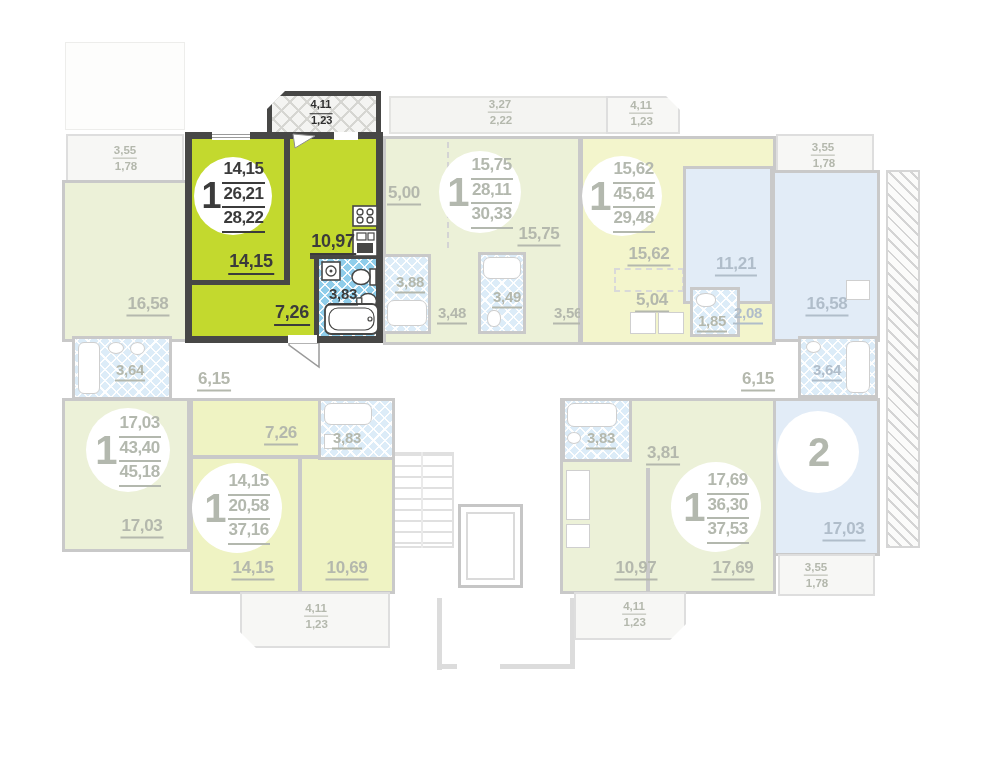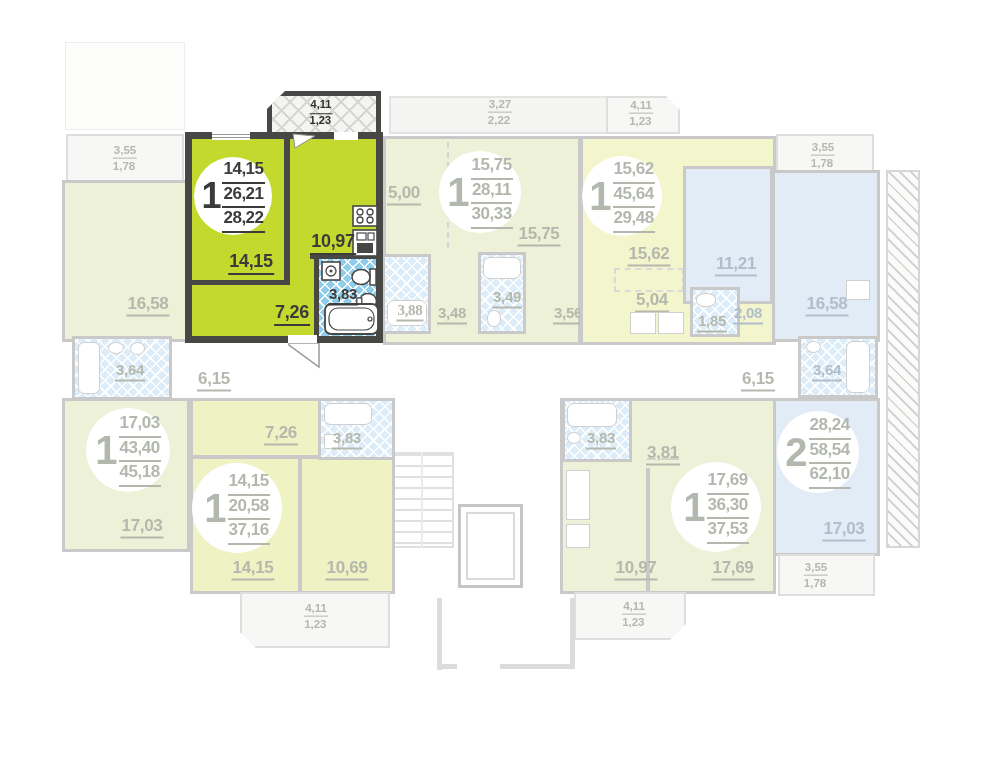--- a/index.html
+++ b/index.html
@@ -29,21 +29,21 @@
     background-image:repeating-linear-gradient(45deg,#d4d4d4 0 2px,transparent 2px 8px);
     border:2px solid #d6d6d6;}
   
   .rl{position:absolute;transform:translate(-50%,-50%);white-space:nowrap;color:#b4b8ad;
       font-size:17px;letter-spacing:-0.3px;line-height:1;}
   .rl u,.bal u,.badge u{text-decoration:none;border-bottom:2px solid currentColor;padding:0 1px 2px;}
   .rl.sm{font-size:15px;}
   .rl.dk{color:#3b3b3b;font-size:18px;}
   .rl.dk.sm{font-size:15px;}
   .bluetxt{color:#b0bdca;}
-  .bal{position:absolute;transform:translate(-50%,-50%);text-align:left;color:#b4b8ad;
+  .bal{position:absolute;transform:translate(-50%,-50%);text-align:right;color:#b4b8ad;
        font-size:11.5px;line-height:1.25;}
   .bal.dk{color:#2f2f2f;font-size:11px;}
   .bal u{display:inline-block;border-bottom:1.5px solid currentColor;padding-bottom:1px;}
   .bal s{display:block;text-decoration:none;}
   
   .badge{position:absolute;transform:translate(-50%,-50%);background:#fff;border-radius:50%;
          display:flex;align-items:center;justify-content:center;gap:3px;color:#b3b8ae;}
   .badge .bn{font-size:40px;line-height:.9;letter-spacing:-2px;}
   .badge .bv{display:flex;flex-direction:column;align-items:center;}
   .badge .bv u{font-size:17px;line-height:1.22;letter-spacing:-0.5px;}
@@ -98,21 +98,21 @@
     <span class="bv">
       <u>15,75</u>
       <u>28,11</u>
       <u>30,33</u>
     </span>
   </div>
   <span class="rl" style="left:539px;top:233px;"><u>15,75</u></span>
 
   <div class="room tilef" style="left:382px;top:254px;width:49px;height:80px;"></div>
   <div class="fx" style="left:387px;top:300px;width:40px;height:26px;border-radius:7px;"></div>
-  <span class="rl sm" style="left:410px;top:310px;font-family:Liberation Serif, serif;"><u>3,88</u></span>
+  <span class="rl sm" style="left:410px;top:281px;"><u>3,88</u></span>
   <span class="rl sm" style="left:452px;top:312px;"><u>3,48</u></span>
 
   <div class="room tilef" style="left:478px;top:252px;width:48px;height:82px;"></div>
   <div class="fx" style="left:483px;top:257px;width:38px;height:22px;border-radius:7px;"></div>
   <div class="fx" style="left:487px;top:310px;width:14px;height:17px;border-radius:45%;"></div>
   <span class="rl sm" style="left:507px;top:296px;"><u>3,49</u></span>
   <span class="rl sm" style="left:568px;top:312px;"><u>3,56</u></span>
 
   <div class="balc" style="left:606px;top:96px;width:74px;height:38px;clip-path:polygon(0 0,calc(100% - 14px) 0,100% 14px,100% 100%,0 100%);"></div>
   <span class="bal" style="left:641px;top:113px;">
@@ -150,25 +150,20 @@
   <div class="fx" style="left:846px;top:280px;width:24px;height:20px;"></div>
 
   <div class="room tilef" style="left:798px;top:336px;width:80px;height:62px;"></div>
   <div class="fx" style="left:846px;top:341px;width:24px;height:52px;border-radius:7px;"></div>
   <div class="fx" style="left:806px;top:341px;width:15px;height:12px;border-radius:50%;"></div>
   <span class="rl sm bluetxt" style="left:827px;top:369px;"><u>3,64</u></span>
 
   <div class="room b" style="left:772px;top:398px;width:108px;height:158px;"></div>
   <div class="badge" style="left:818px;top:452px;width:82px;height:82px;">
     <span class="bn">2</span>
-    <span class="bv">
-      <u>28,24</u>
-      <u>58,54</u>
-      <u>62,10</u>
-    </span>
   </div>
   <span class="rl bluetxt" style="left:844px;top:528px;"><u>17,03</u></span>
 
   <div class="balc" style="left:778px;top:554px;width:97px;height:42px;"></div>
   <span class="bal" style="left:816px;top:575px;">
     <u>3,55</u><s>1,78</s></span>
 
   <div class="hatch1 abs" style="left:886px;top:170px;width:34px;height:378px;"></div>
 
   <span class="rl" style="left:214px;top:378px;"><u>6,15</u></span>
@@ -209,21 +204,21 @@
   <div class="balc" style="left:240px;top:592px;width:150px;height:56px;clip-path:polygon(0 0,100% 0,100% 100%,16px 100%,0 calc(100% - 16px));"></div>
   <span class="bal" style="left:316px;top:616px;">
     <u>4,11</u><s>1,23</s></span>
 
   <div class="room g" style="left:560px;top:398px;width:216px;height:196px;"></div>
   <div class="abs" style="left:646px;top:468px;width:4px;height:126px;background:#c9c9c9;"></div>
   <div class="room tilef" style="left:562px;top:398px;width:70px;height:64px;"></div>
   <div class="fx" style="left:567px;top:403px;width:50px;height:24px;border-radius:7px;"></div>
   <div class="fx" style="left:567px;top:432px;width:14px;height:12px;border-radius:50%;"></div>
   <span class="rl sm" style="left:601px;top:437px;"><u>3,83</u></span>
-  <span class="rl" style="left:663px;top:452px;text-decoration:underline;"><u>3,81</u></span>
+  <span class="rl" style="left:663px;top:452px;"><u>3,81</u></span>
 
   <div class="badge" style="left:716px;top:507px;width:90px;height:90px;">
     <span class="bn">1</span>
     <span class="bv">
       <u>17,69</u>
       <u>36,30</u>
       <u>37,53</u>
     </span>
   </div>
   <div class="fx" style="left:566px;top:470px;width:24px;height:50px;"></div>

